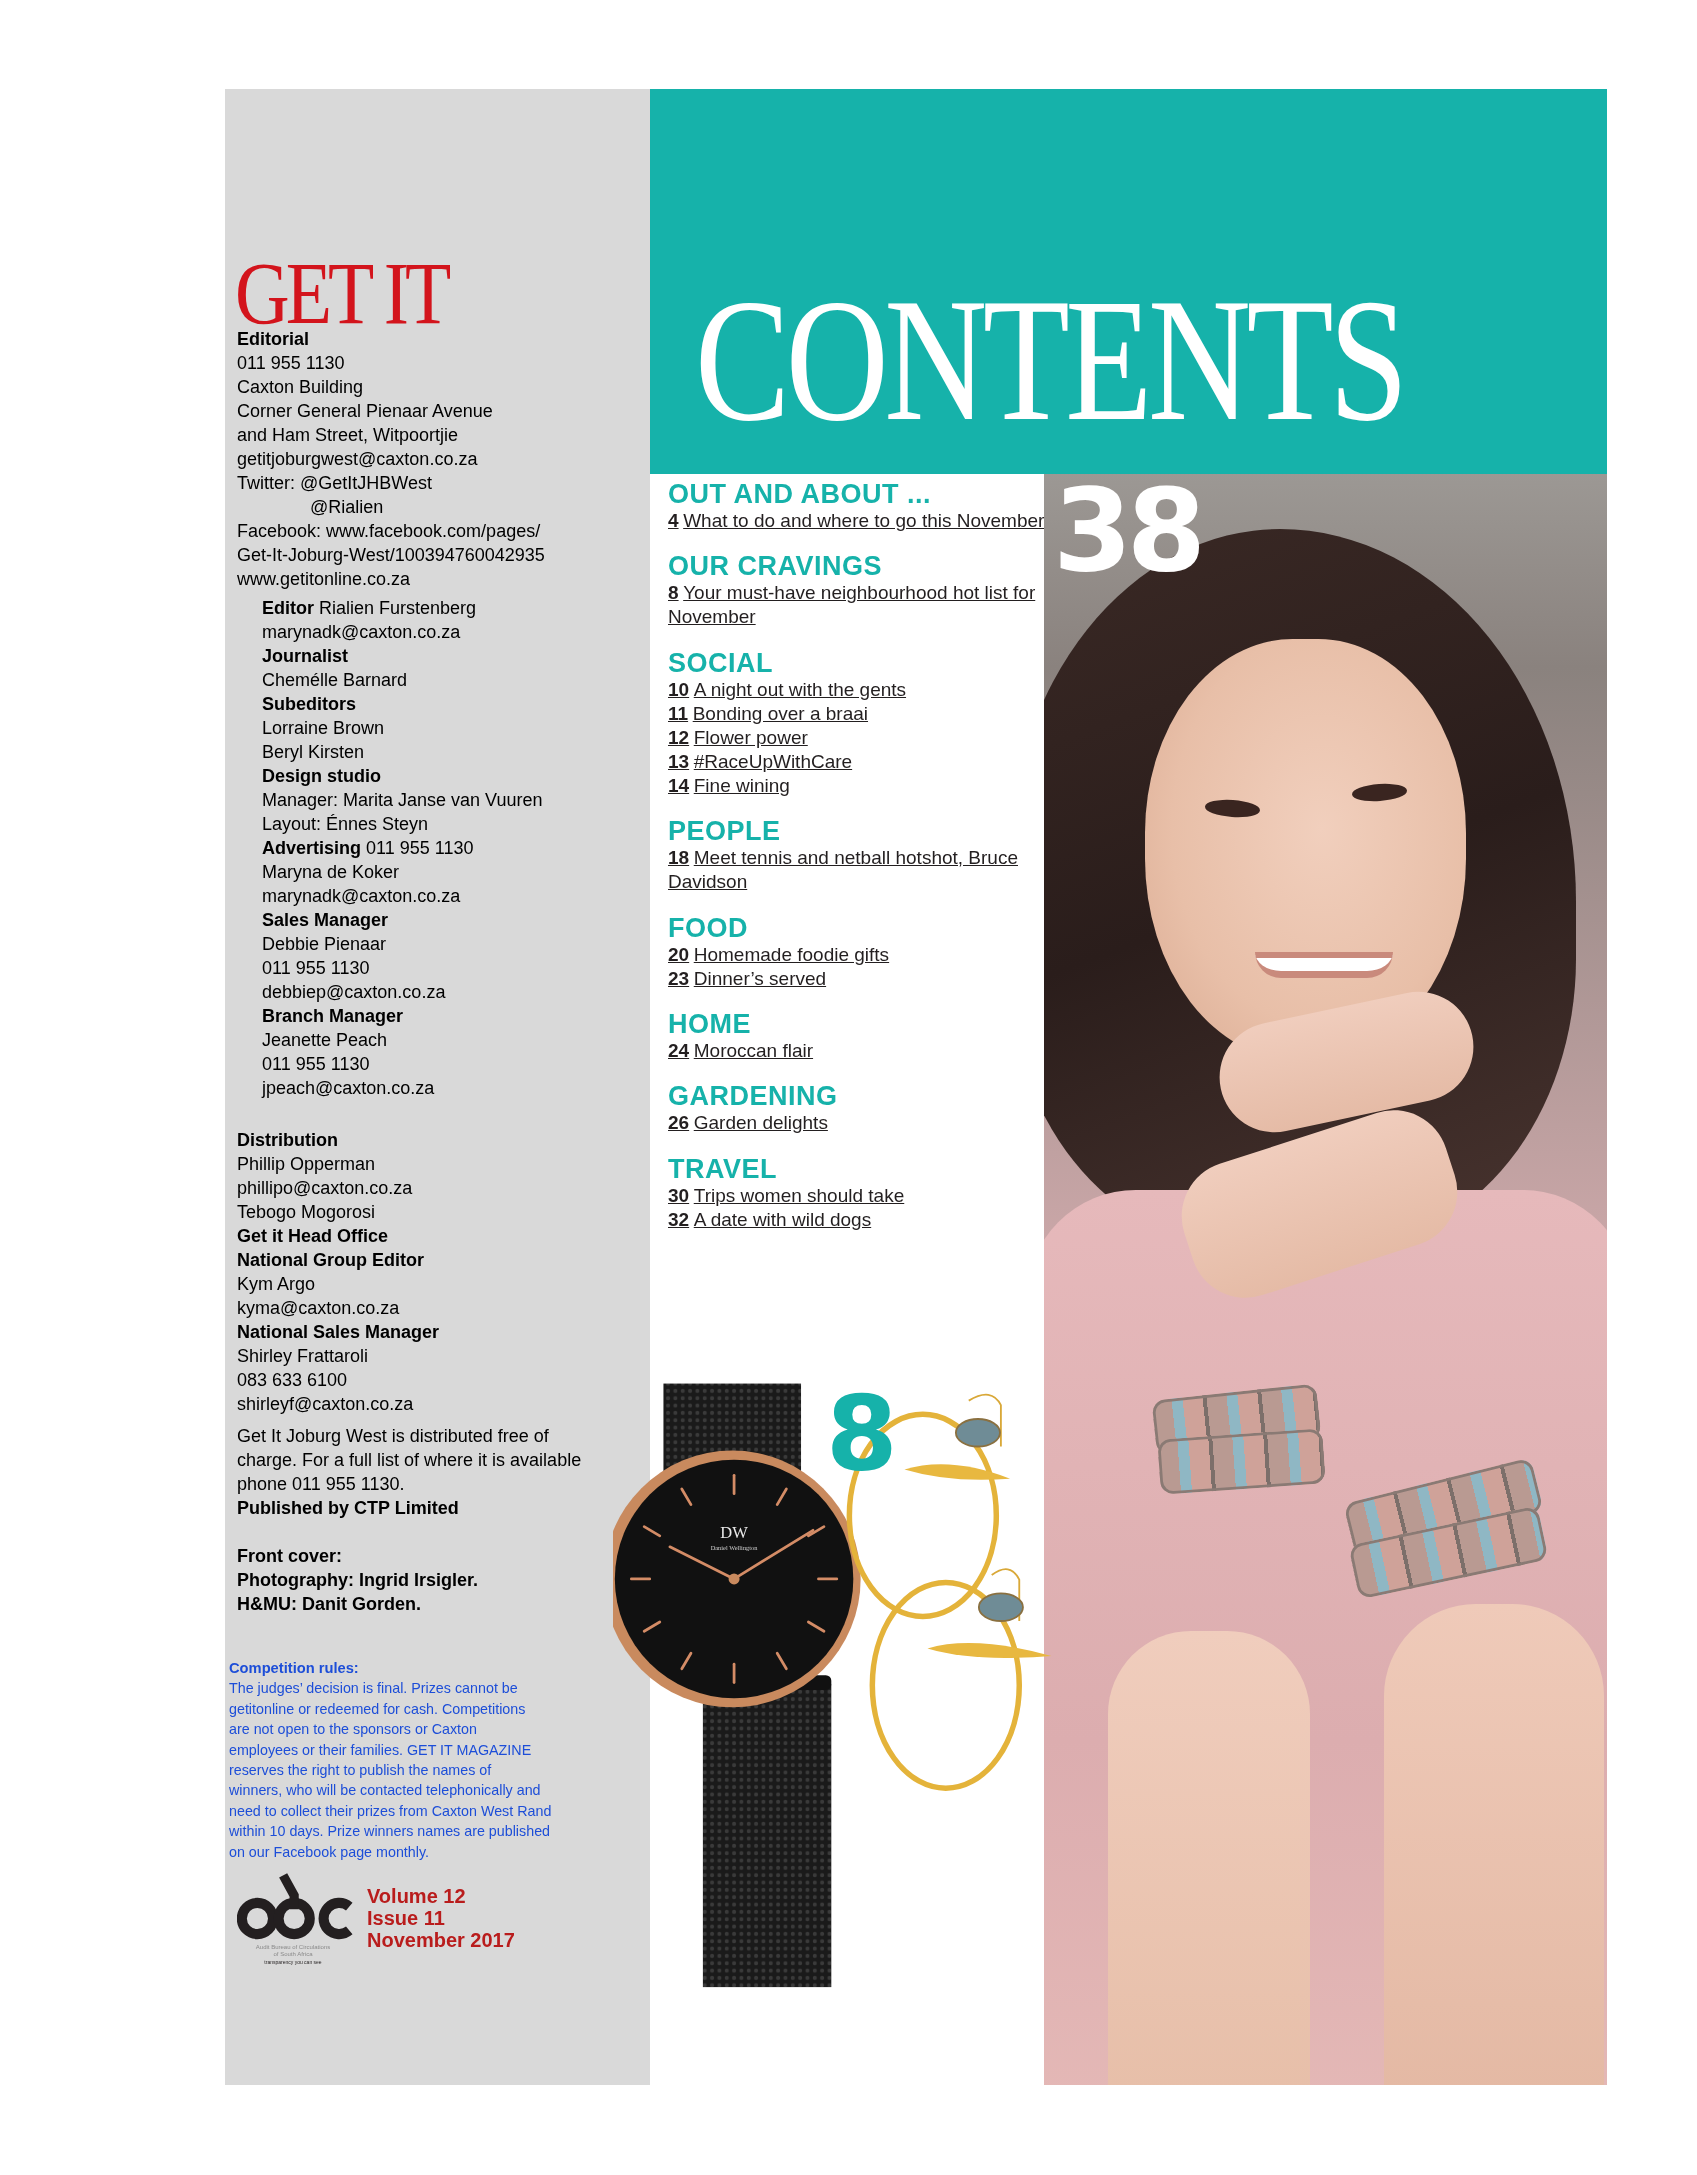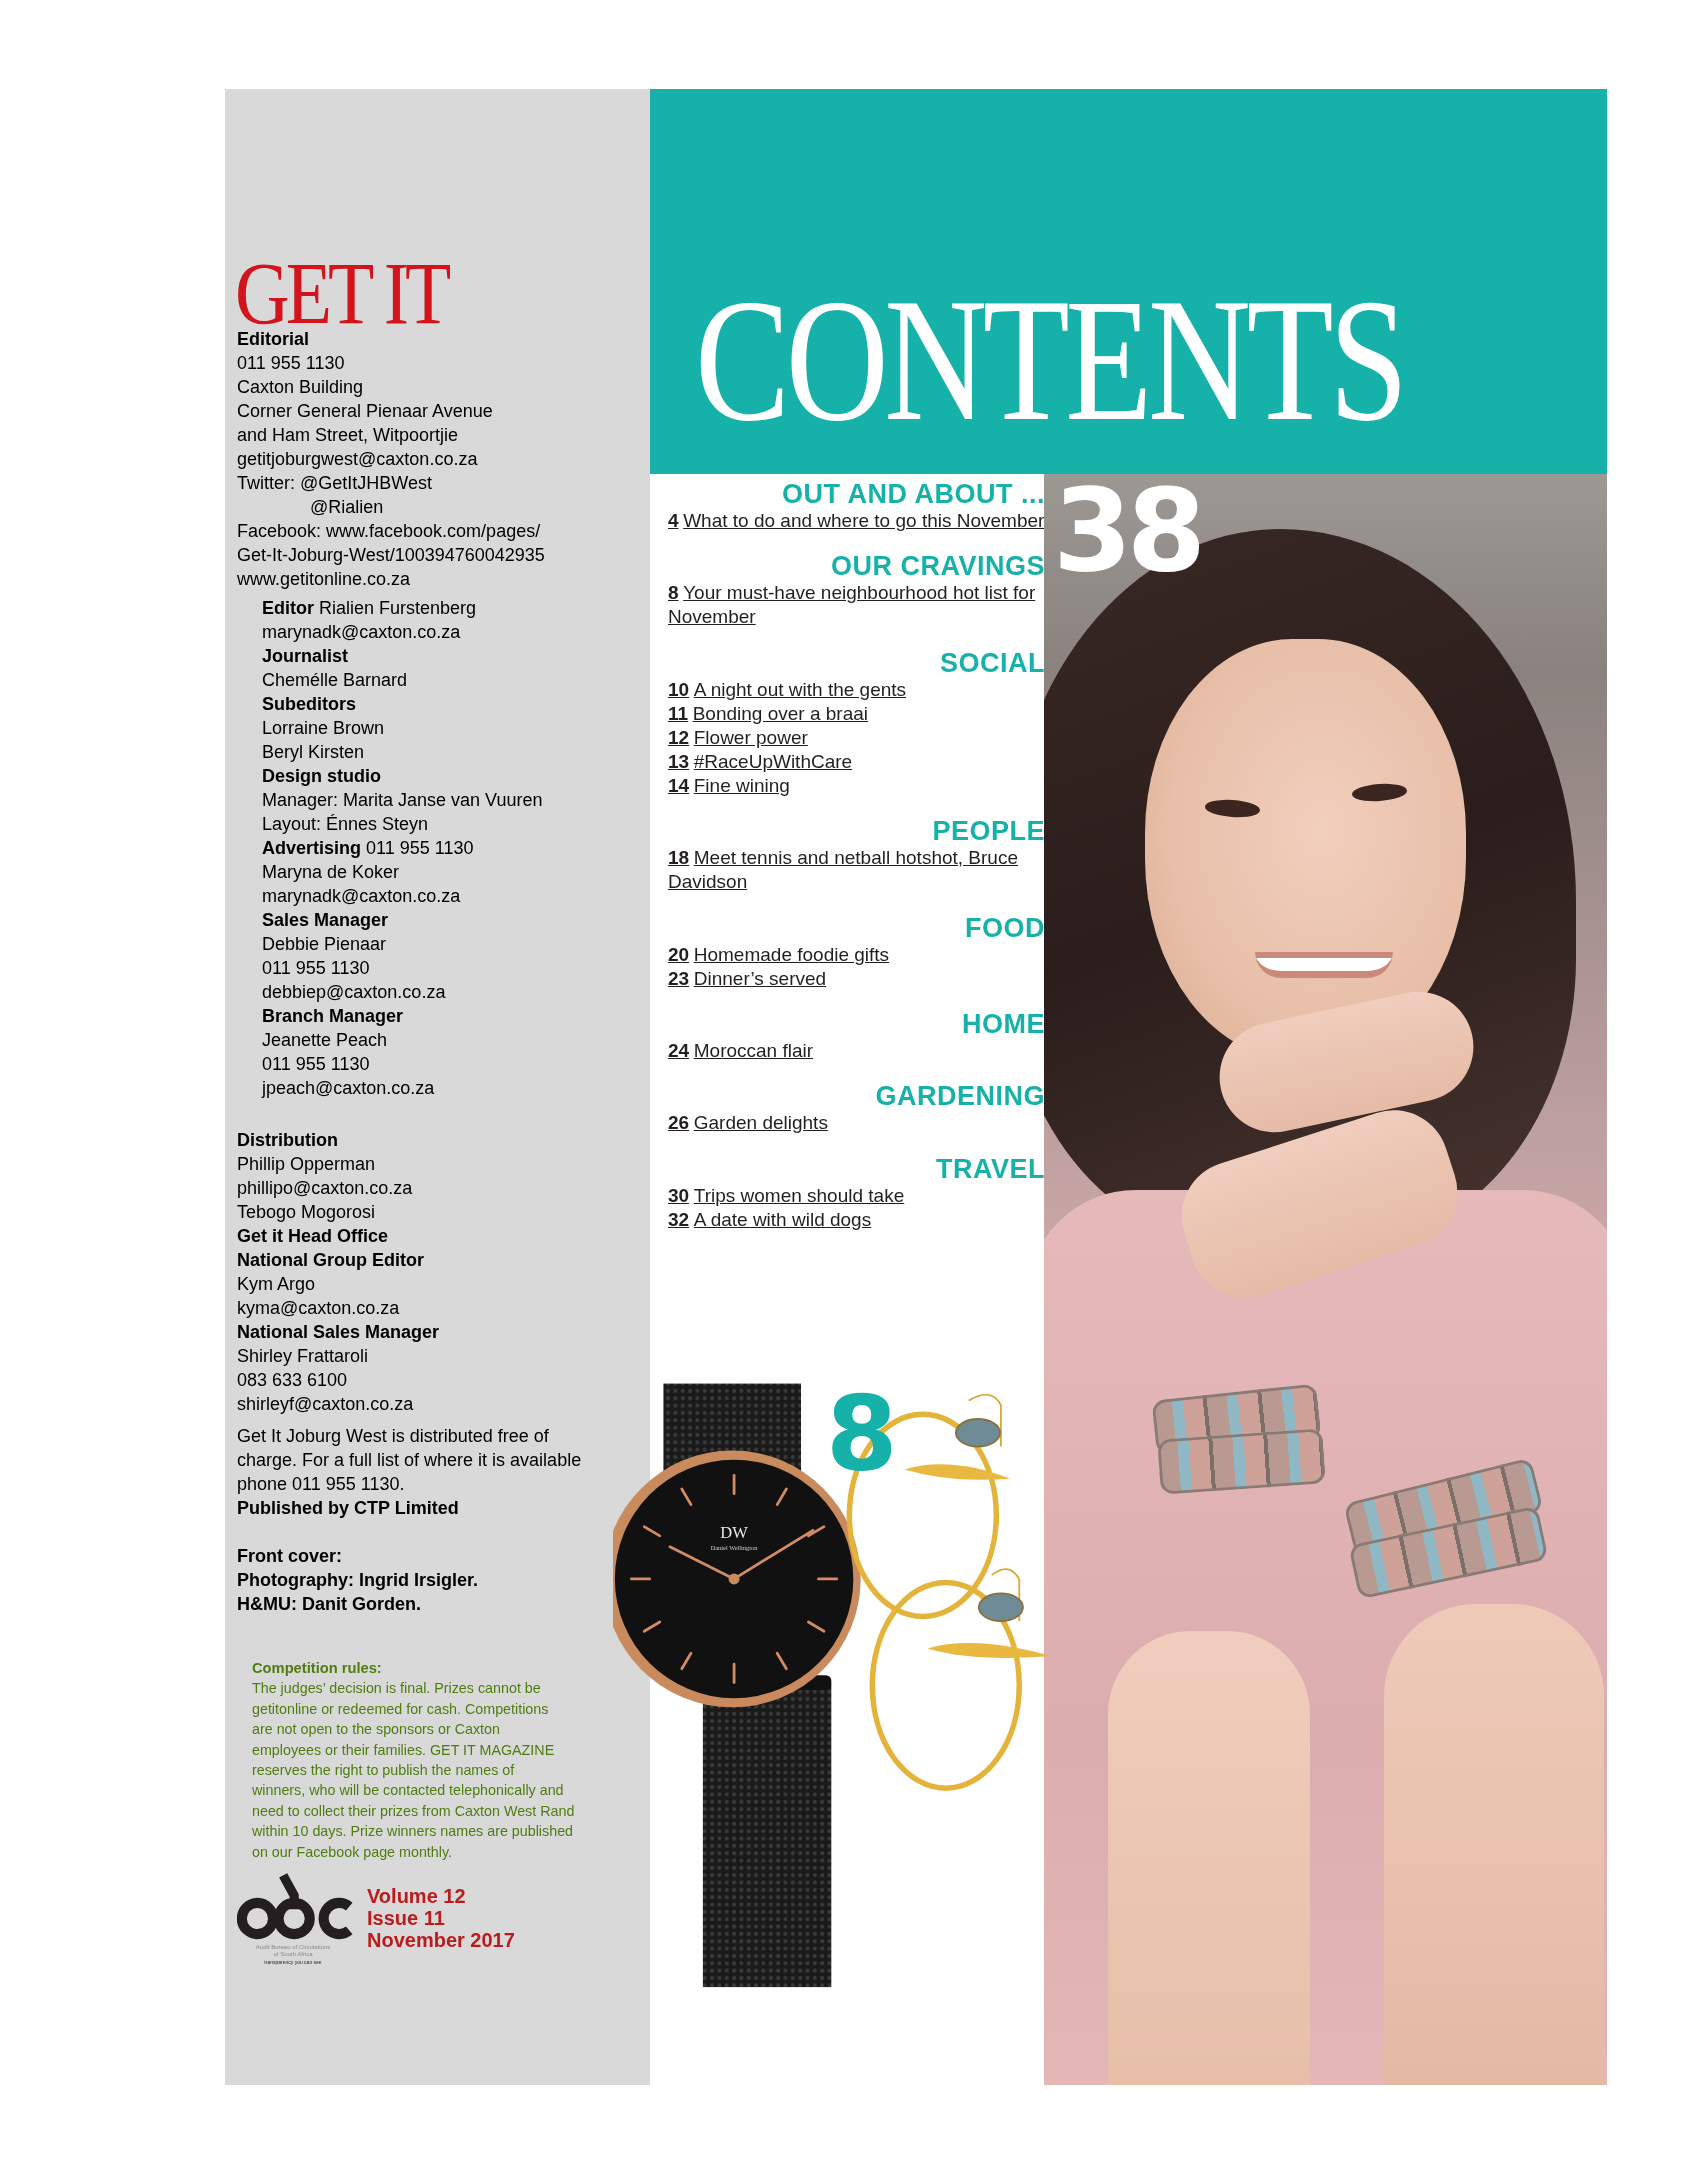--- a/index.html
+++ b/index.html
@@ -9,31 +9,31 @@
   .grey-panel { position: absolute; left: 225px; top: 89px; width: 425px; height: 1996px; background: #d9d9d9; }
   .teal-banner { position: absolute; left: 650px; top: 89px; width: 957px; height: 385px; background: #16b2aa; }
   .contents-title { position: absolute; left: 695px; top: 272px; width: 771px; font-family: "Liberation Serif", "DejaVu Serif", serif; font-size: 176px; line-height: 176px; color: #ffffff; letter-spacing: -5.5px; transform: scaleX(0.81); transform-origin: left top; white-space: nowrap; }
 
   .logo { position: absolute; left: 235px; top: 250px; font-family: "Liberation Serif", "DejaVu Serif", serif; font-size: 88px; line-height: 88px; color: #d3141c; letter-spacing: -4.6px; transform: scaleX(0.86); transform-origin: left top; white-space: nowrap; }
 
   .masthead { position: absolute; left: 237px; width: 404px; font-family: "Liberation Sans", sans-serif; font-size: 18px; line-height: 24px; color: #000000; white-space: nowrap; }
   .masthead .b { font-weight: bold; }
   .masthead .indent { padding-left: 73px; }
 
-  .rules { position: absolute; left: 252px; top: 1658px; width: 404px; font-family: "Liberation Sans", sans-serif; font-size: 14.3px; line-height: 20.4px; color: #4d7c0f; }
+  .rules { position: absolute; left: 229px; top: 1658px; width: 404px; font-family: "Liberation Sans", sans-serif; font-size: 14.3px; line-height: 20.4px; color: #1d4ed8; }
   .rules .b { font-weight: bold; font-size: 14.7px; }
 
   .abc-logo { position: absolute; left: 237px; top: 1868px; width: 118px; height: 101px; }
   .abc-caption { position: absolute; left: 237px; top: 1944px; width: 112px; text-align: center; font-family: "Liberation Sans", sans-serif; color: #8a8a8a; font-size: 6px; line-height: 7.3px; }
   .abc-caption .tag { color: #231f20; font-size: 5px; margin-top: 0.9px; }
   .issue { position: absolute; left: 367px; top: 1885px; font-family: "Liberation Sans", sans-serif; font-weight: bold; font-size: 20px; line-height: 22px; color: #b91c1c; white-space: nowrap; }
 
   .toc { position: absolute; left: 668px; top: 479px; width: 377px; font-family: "Liberation Sans", sans-serif; color: #231f20; }
   .toc .section { margin-bottom: 18.4px; }
-  .toc h2 { font-size: 27px; line-height: 30px; font-weight: bold; color: #16b2aa; letter-spacing: 0.5px; white-space: nowrap; text-align: right; }
+  .toc h2 { font-size: 27px; line-height: 30px; font-weight: bold; color: #16b2aa; letter-spacing: 0.5px; white-space: nowrap; }
   .toc .item { font-size: 19px; line-height: 24px; text-decoration: underline; }
   .toc .item .num { font-weight: bold; margin-right: 4.6px; }
 
   .photo { position: absolute; left: 1044px; top: 474px; width: 563px; height: 1611px; overflow: hidden;
     background:
       radial-gradient(ellipse 193px 239px at 331px 395px, #e9c2ad 0%, #e3b69e 55%, rgba(227,182,158,0) 72%),
       radial-gradient(ellipse 303px 386px at 285px 478px, #3b2a26 0%, #2c201d 60%, rgba(44,32,29,0) 78%),
       linear-gradient(180deg, #9c9894 0%, #8a827e 12%, #d7aeb0 55%, #e2b8b8 100%); }
   .photo .hair { position: absolute; left: -37px; top: 55px; width: 569px; height: 716px; border-radius: 48% 52% 40% 40%; background: linear-gradient(160deg, #3a2925 0%, #2a1d1b 50%, #4a3530 100%); }
   .photo .face { position: absolute; left: 101px; top: 165px; width: 321px; height: 422px; border-radius: 46% 46% 48% 48%; background: radial-gradient(ellipse at 55% 45%, #f1cfbd 0%, #e8bfa8 60%, #d9a990 100%); }

